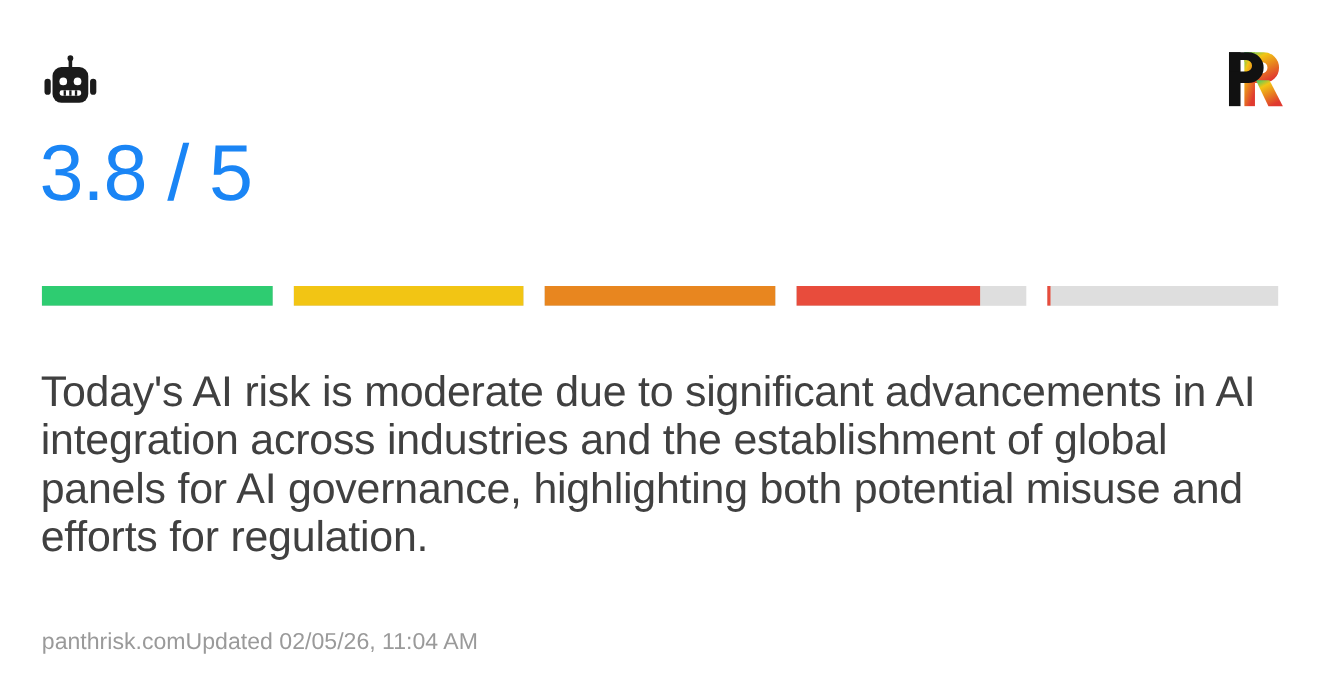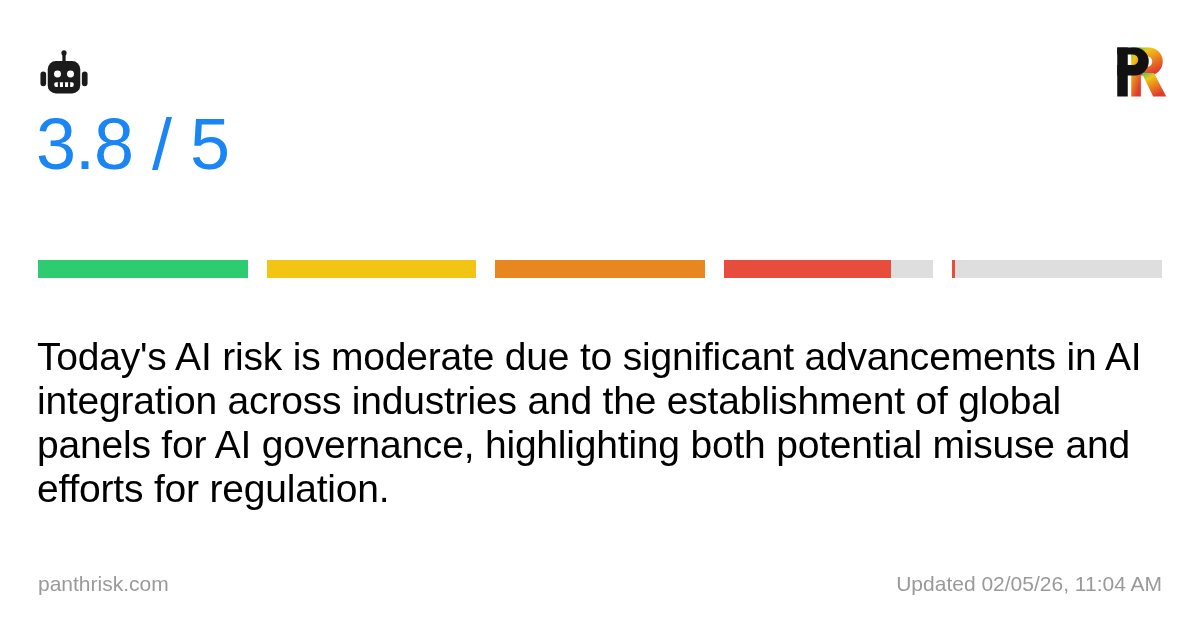--- a/index.html
+++ b/index.html
@@ -64,20 +64,21 @@
     left: 36px;
     top: 108px;
   }
   .score-value {
     font-size: 72px;
     line-height: 1.02;
     color: #1a85f5;
     font-weight: 400;
     letter-spacing: -1px;
     white-space: nowrap;
+    margin-top: 14px;
   }
   .risk-label {
     margin-top: 2px;
     font-size: 31px;
     line-height: 1.05;
     color: #8d8d8d;
     font-weight: 400;
     letter-spacing: 0.2px;
     white-space: nowrap;
   }
@@ -114,33 +115,32 @@
   }
 
   
   .summary {
     position: absolute;
     left: 37px;
     top: 296px;
     width: 1128px;
     font-size: 39px;
     line-height: 44px;
-    color: #000000;
+    color: #404040;
     font-weight: 400;
     letter-spacing: -0.2px;
   }
 
   
   .footer {
     position: absolute;
     left: 38px;
     right: 38px;
     bottom: 34px;
     display: flex;
-    justify-content: space-between;
     align-items: baseline;
   }
   .footer-text {
     font-size: 21px;
     color: #9a9a9a;
     font-weight: 400;
     white-space: nowrap;
   }
 </style>
 </head>

